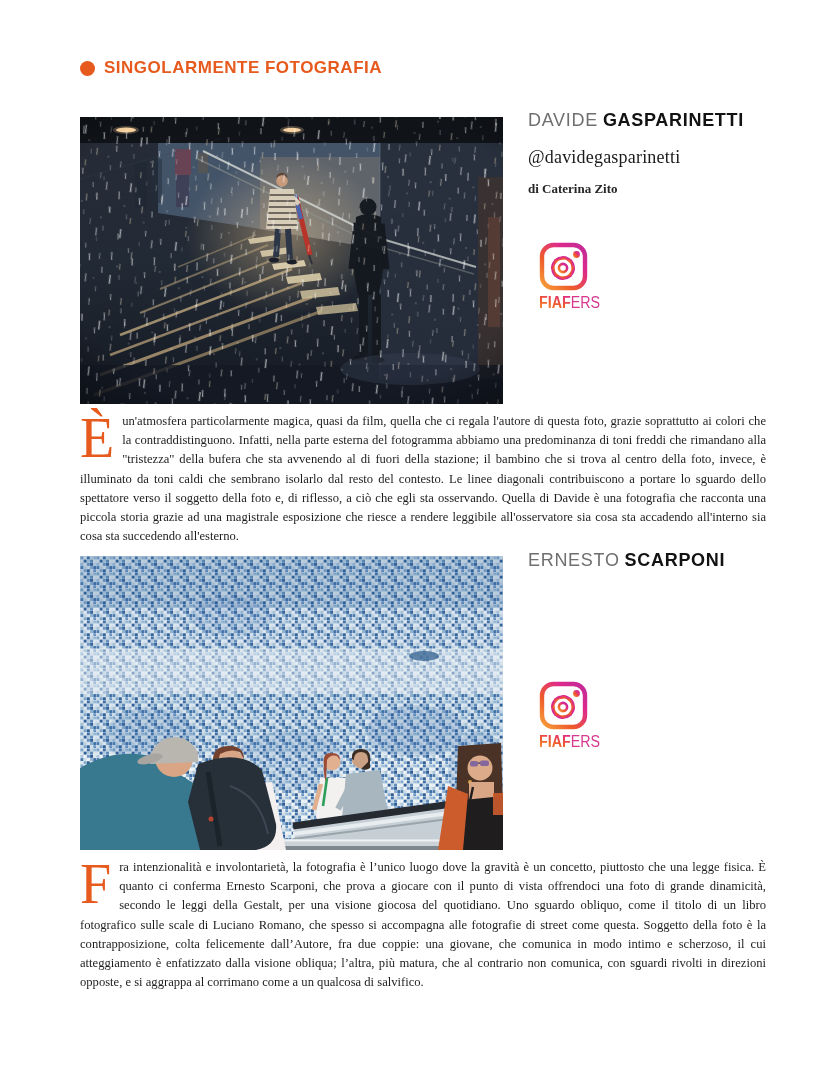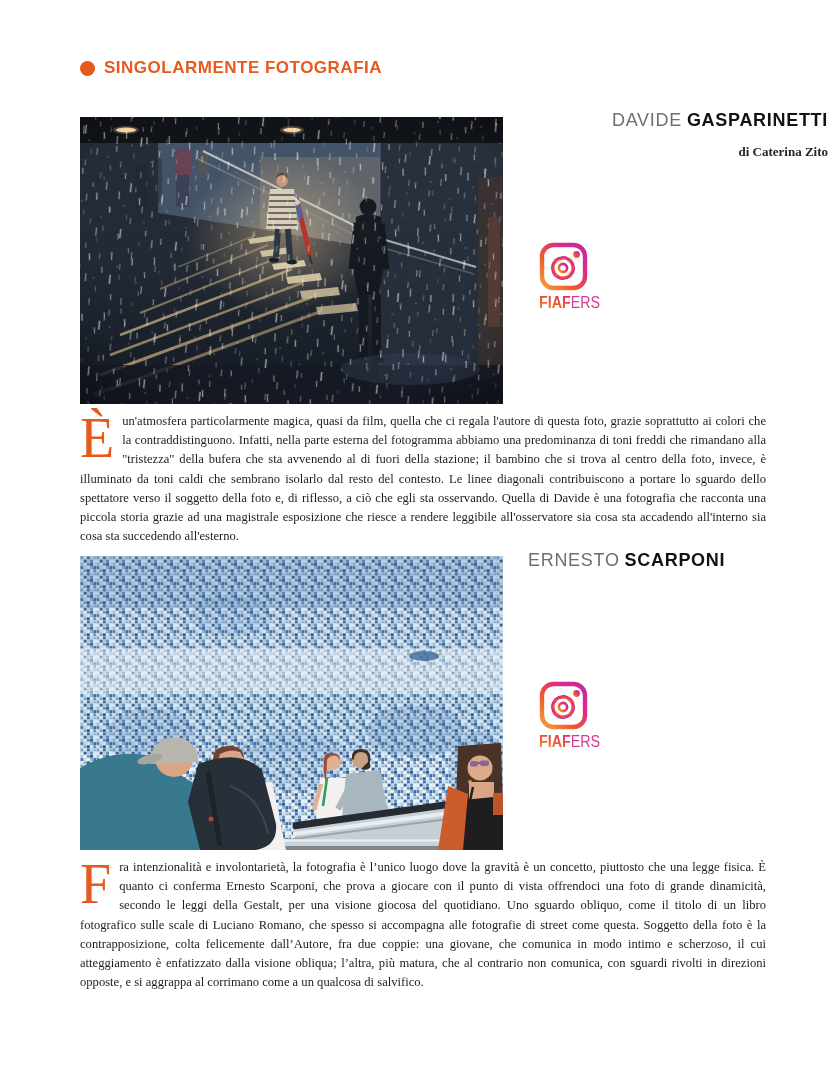--- a/index.html
+++ b/index.html
@@ -14,21 +14,21 @@
              font-size:17px;letter-spacing:.5px;color:var(--accent);}
 
   
   figure.photo{position:absolute;left:80px;margin:0;}
   .photo1{top:117px;width:423px;height:287px;}
   .photo2{top:556px;width:423px;height:294px;}
   figure.photo svg{display:block;width:100%;height:100%;}
 
   
   .credits{position:absolute;left:528px;width:300px;}
-  .credits1{top:110px;text-align:right;} .credits2{top:550px;}
+  .credits1{top:110px;} .credits2{top:550px;}
   .author-name{font-family:"Liberation Sans",sans-serif;font-size:18px;letter-spacing:.7px;white-space:nowrap;}
   .author-name .first{font-weight:300;color:#6f6f6f;margin-right:5px;}
   .author-name .last{font-weight:800;color:#121212;}
   .handle{margin-top:16px;font-size:18px;color:#1b1b1b;letter-spacing:.2px;}
   .byline{margin-top:13px;font-size:13px;color:#262626;font-weight:bold;}
 
   
   .fiaf-logo{position:absolute;left:539px;width:62px;height:70px;}
   .logo1{top:242px;} .logo2{top:681px;}
   .fiaf-logo svg{display:block;width:62px;height:70px;}
@@ -178,20 +178,21 @@
       <rect x="0" y="0" width="423" height="287" fill="url(#rainA)"></rect>
       <rect x="0" y="0" width="423" height="287" fill="url(#rainB)" opacity="0.85"></rect>
       <rect x="0" y="0" width="423" height="287" fill="url(#vign1)"></rect>
     </svg>
   </figure>
 
   <aside class="credits credits1">
     <div class="author-name">
       <span class="first">DAVIDE</span><span class="last">GASPARINETTI</span>
     </div>
+    <div class="handle">@davidegasparinetti</div>
     <div class="byline">di Caterina Zito</div>
   </aside>
 
   <div class="fiaf-logo logo1">
     <svg viewBox="0 0 62 70">
       <defs>
         <linearGradient id="lgGrad" x1="0" y1="1" x2="1" y2="0">
           <stop offset="0" stop-color="#f6a13b"></stop>
             <stop offset="0.35" stop-color="#ee5a2b"></stop>
           <stop offset="0.7" stop-color="#de2a8b"></stop>

